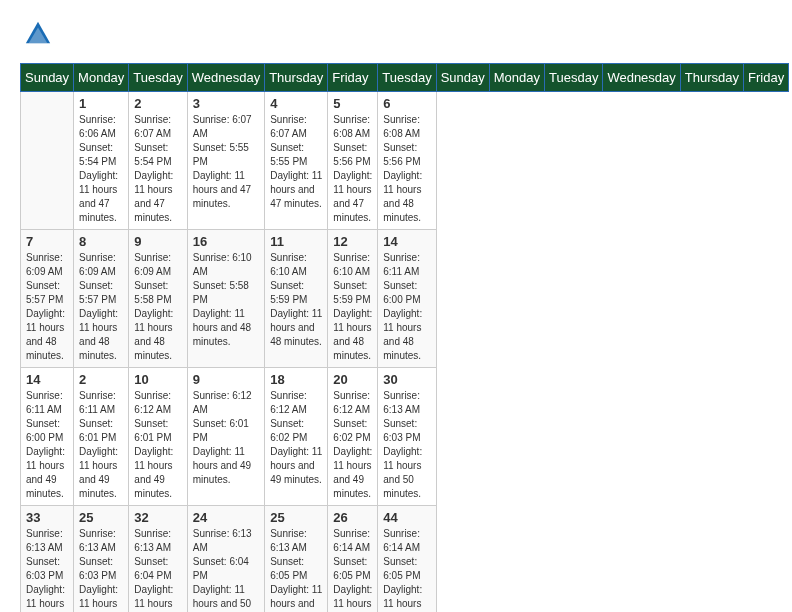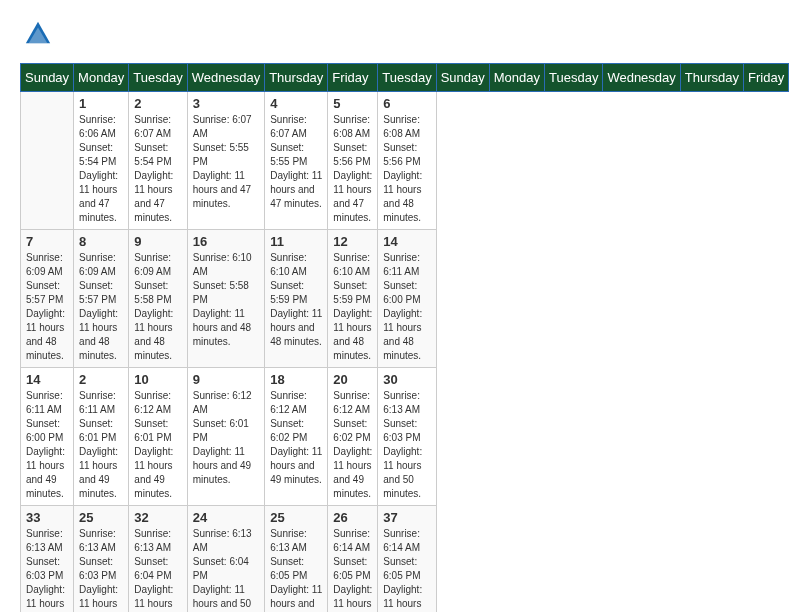--- a/index.html
+++ b/index.html
@@ -234,18 +234,18 @@
         </td>
         <td>
           <div class="day-number">25</div>
           <div class="day-info">Sunrise: 6:13 AM<br>Sunset: 6:05 PM<br>Daylight: 11 hours and 51 minutes.</div>
         </td>
         <td>
           <div class="day-number">26</div>
           <div class="day-info">Sunrise: 6:14 AM<br>Sunset: 6:05 PM<br>Daylight: 11 hours and 51 minutes.</div>
         </td>
         <td>
-          <div class="day-number">37</div>
+          <div class="day-number">44</div>
           <div class="day-info">Sunrise: 6:14 AM<br>Sunset: 6:05 PM<br>Daylight: 11 hours and 51 minutes.</div>
         </td>
       </tr>
     </tbody>
 </table>
 
 </body></html>

